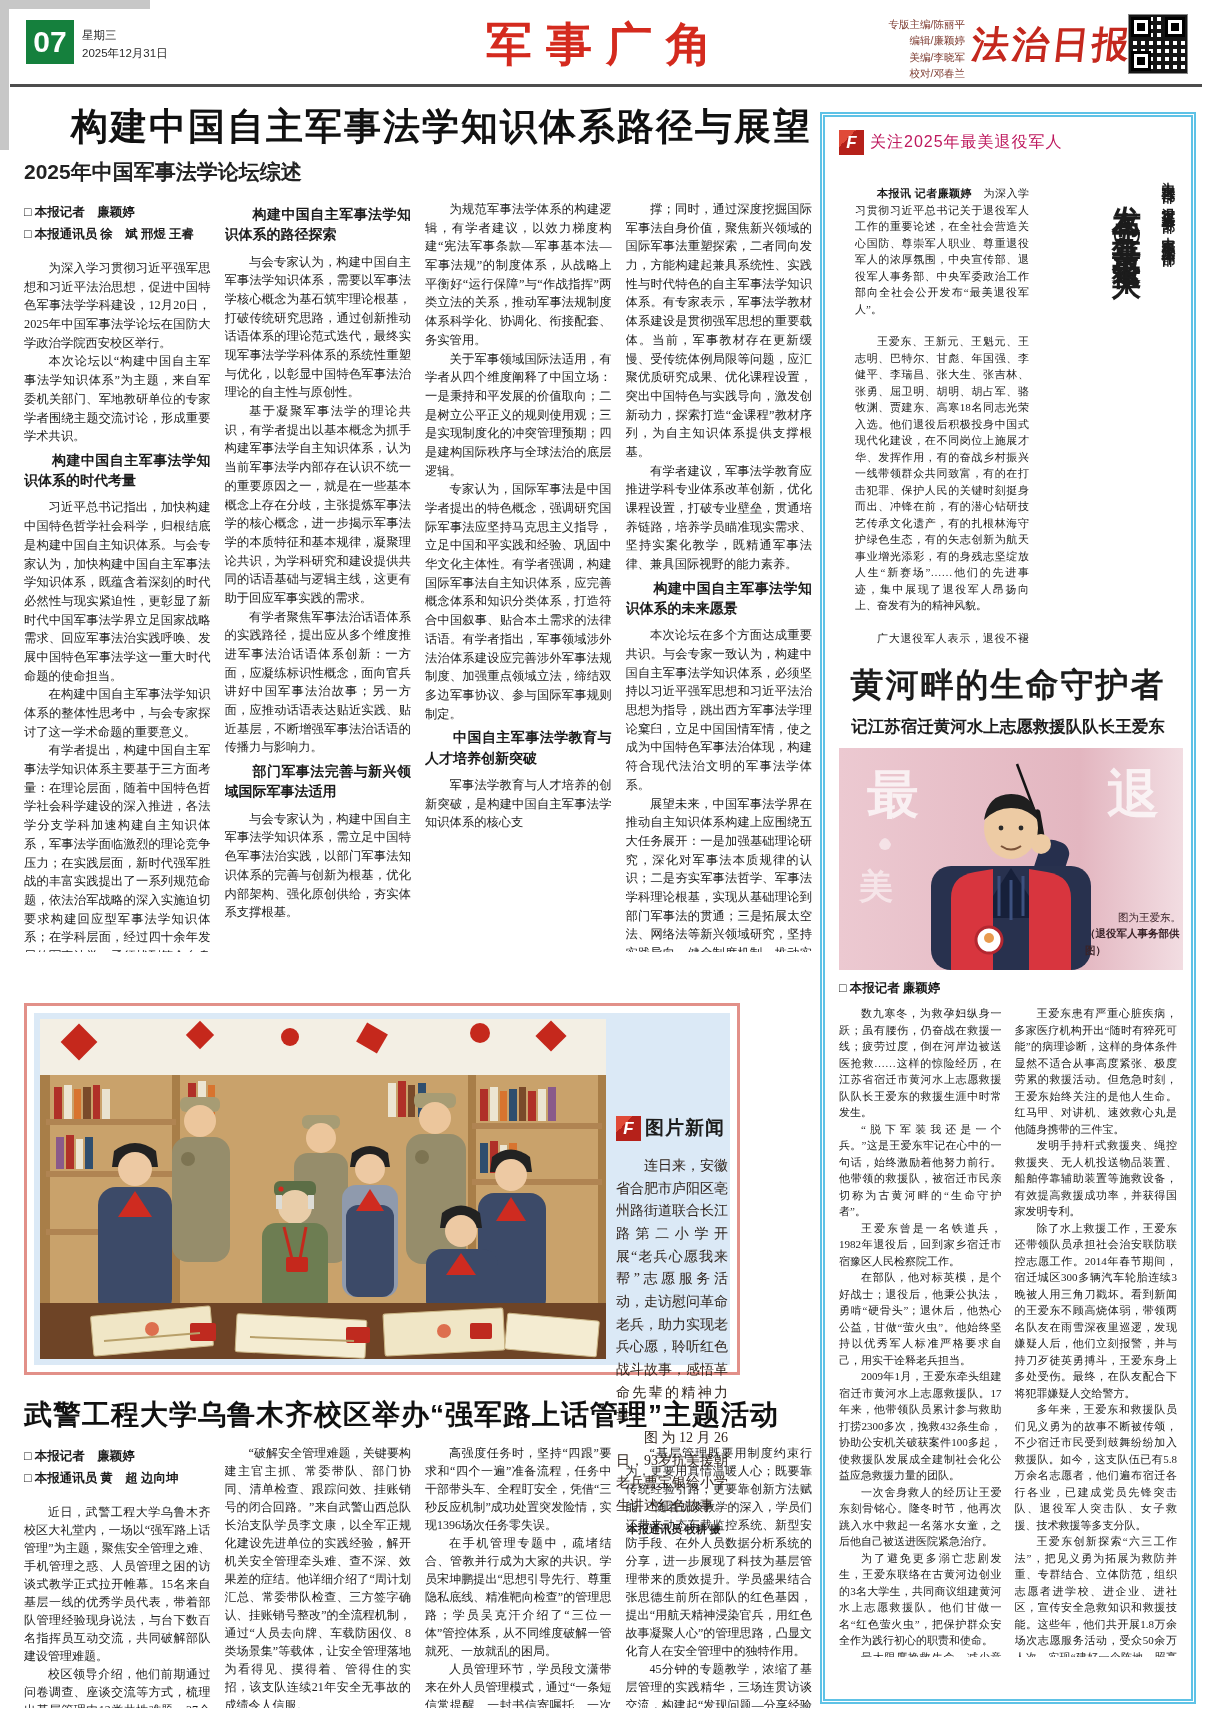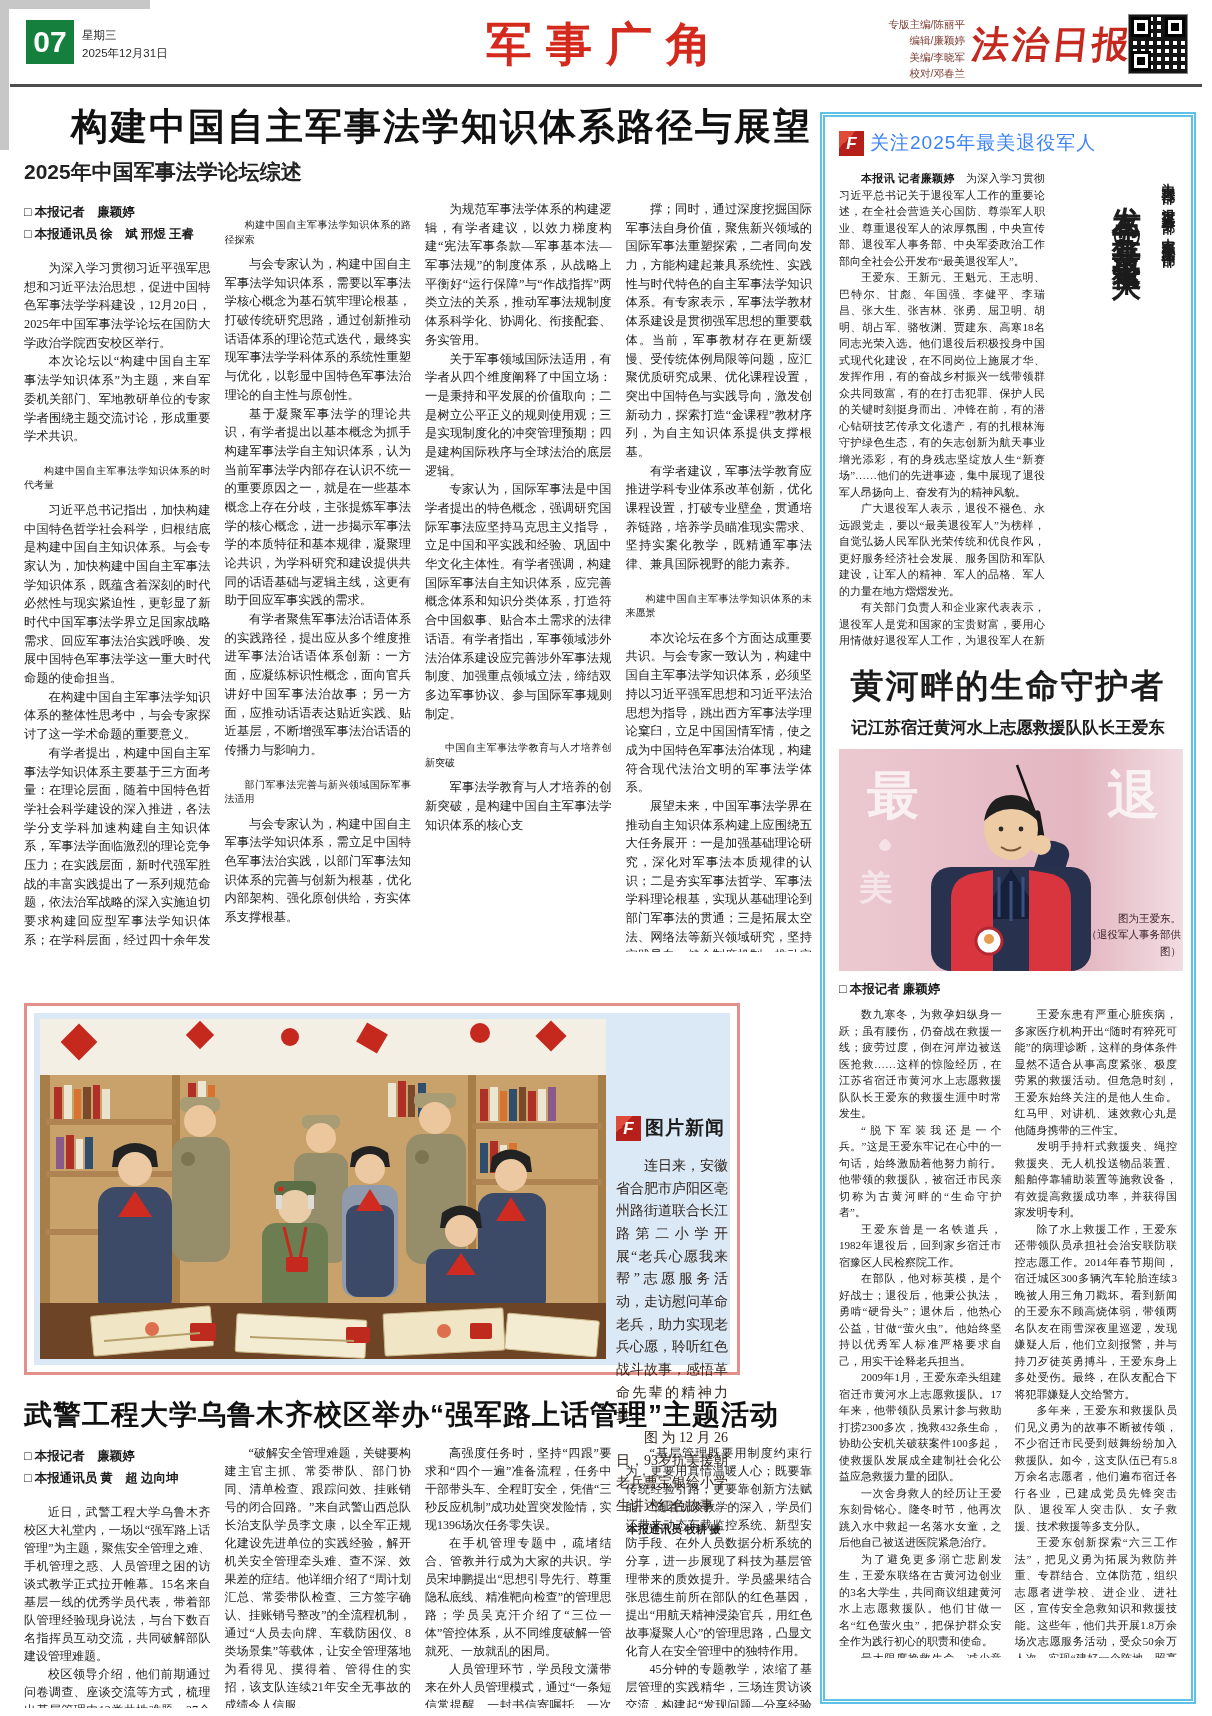--- a/index.html
+++ b/index.html
@@ -30,21 +30,21 @@
   
   .m-head{position:absolute;left:24px;top:102px;width:788px;text-align:right;
           font-size:37px;font-weight:700;letter-spacing:2px;color:#111}
   .m-sub{position:absolute;left:24px;top:158px;width:788px;text-align:left;
           font-size:21px;font-weight:700;color:#222}
   .m-cols{position:absolute;left:24px;top:200px;width:788px;height:752px;display:flex;gap:14px}
   .col{flex:1 1 0;overflow:hidden;font-size:12.3px;line-height:1.52;text-align:justify}
   .col p{margin:0;text-indent:2em}
   .byline{font-weight:700;font-size:12.5px;margin:3px 0;text-indent:0}
   .byline-gap{height:12px}
-  .subhead{font-weight:400;font-size:10px;line-height:1.45;margin:18px 0 8px;text-indent:2em;
+  .subhead{font-weight:700;font-size:14px;line-height:1.45;margin:4px 0 8px;text-indent:2em;
            font-family:"Liberation Sans","DejaVu Sans",sans-serif}
 
   
   .photo-box{position:absolute;left:24px;top:1003px;width:716px;height:372px;
              border:3px solid #e29089;background:#fff;padding:7px;box-sizing:border-box}
   .photo-box-inner{position:relative;width:100%;height:100%;background:#dbe9f6}
   .gphoto{position:absolute;left:6px;top:6px;width:566px;height:340px;display:block}
   .pn-side{position:absolute;left:582px;top:6px;width:112px;height:340px}
   .pn-logo{margin-top:96px;display:flex;align-items:center;gap:4px}
   .pn-logo .txt{font-size:19px;font-weight:700;letter-spacing:1px}
@@ -61,37 +61,37 @@
   
   .b-head{position:absolute;left:24px;top:1396px;width:788px;
           font-size:28px;font-weight:700;letter-spacing:1px;color:#111}
   .b-cols{position:absolute;left:24px;top:1444px;width:788px;height:264px;display:flex;gap:14px}
   .b-cols .col{font-size:12px;line-height:1.5}
 
   
   .right-box{position:absolute;left:820px;top:112px;width:376px;height:1592px;
              border:5px double #5ec2e6;background:#fff;box-sizing:border-box;padding:13px 14px}
   .tag-row{display:flex;align-items:center;gap:6px}
-  .tag-row .txt{font-size:19px;letter-spacing:1px;color:#3b82f6;
+  .tag-row .txt{font-size:16px;letter-spacing:1px;color:#be185d;
                 font-family:"Liberation Sans","DejaVu Sans",sans-serif}
   .camp-row{display:flex;margin-top:14px;height:478px;overflow:hidden}
   .camp-text{width:206px;font-size:11px;line-height:1.5;text-align:justify;overflow:hidden}
-  .camp-text p{margin:0;text-indent:2em}
+  .camp-text p{margin:16px;text-indent:2em}
   .camp-text .lead{font-weight:700}
   .vwrap{flex:1;display:flex;justify-content:flex-end;gap:12px;padding-left:8px}
   .v-big{writing-mode:vertical-rl;font-size:29px;font-weight:700;letter-spacing:5px;
          font-family:"Liberation Sans","DejaVu Sans",sans-serif;margin-top:14px}
   .v-small{writing-mode:vertical-rl;font-size:13.5px;font-weight:700;letter-spacing:2px;margin-top:2px}
 
   .hero-head{margin-top:16px;text-align:center;font-size:33px;font-weight:700;letter-spacing:2px}
   .hero-sub{margin-top:8px;text-align:center;font-size:16.5px;font-weight:700}
   .hero-photo{position:relative;margin-top:10px;width:344px;height:222px}
   .hero-cap{position:absolute;right:2px;bottom:10px;width:96px;font-size:10.5px;line-height:1.6;
             color:#3a2328;text-align:right}
-  .hero-cap .c2{font-weight:400;text-align:right}
+  .hero-cap .c2{font-weight:700;text-align:left}
   .hero-byline{margin-top:10px;font-weight:700;font-size:12.5px}
   .hero-cols{display:flex;gap:13px;margin-top:8px;height:652px;overflow:hidden}
   .hero-cols .col{font-size:11px;line-height:1.5}
 
   svg{display:block}
 </style>
 </head>
 <body>
 
 <div class="scan-edge-t"></div>

